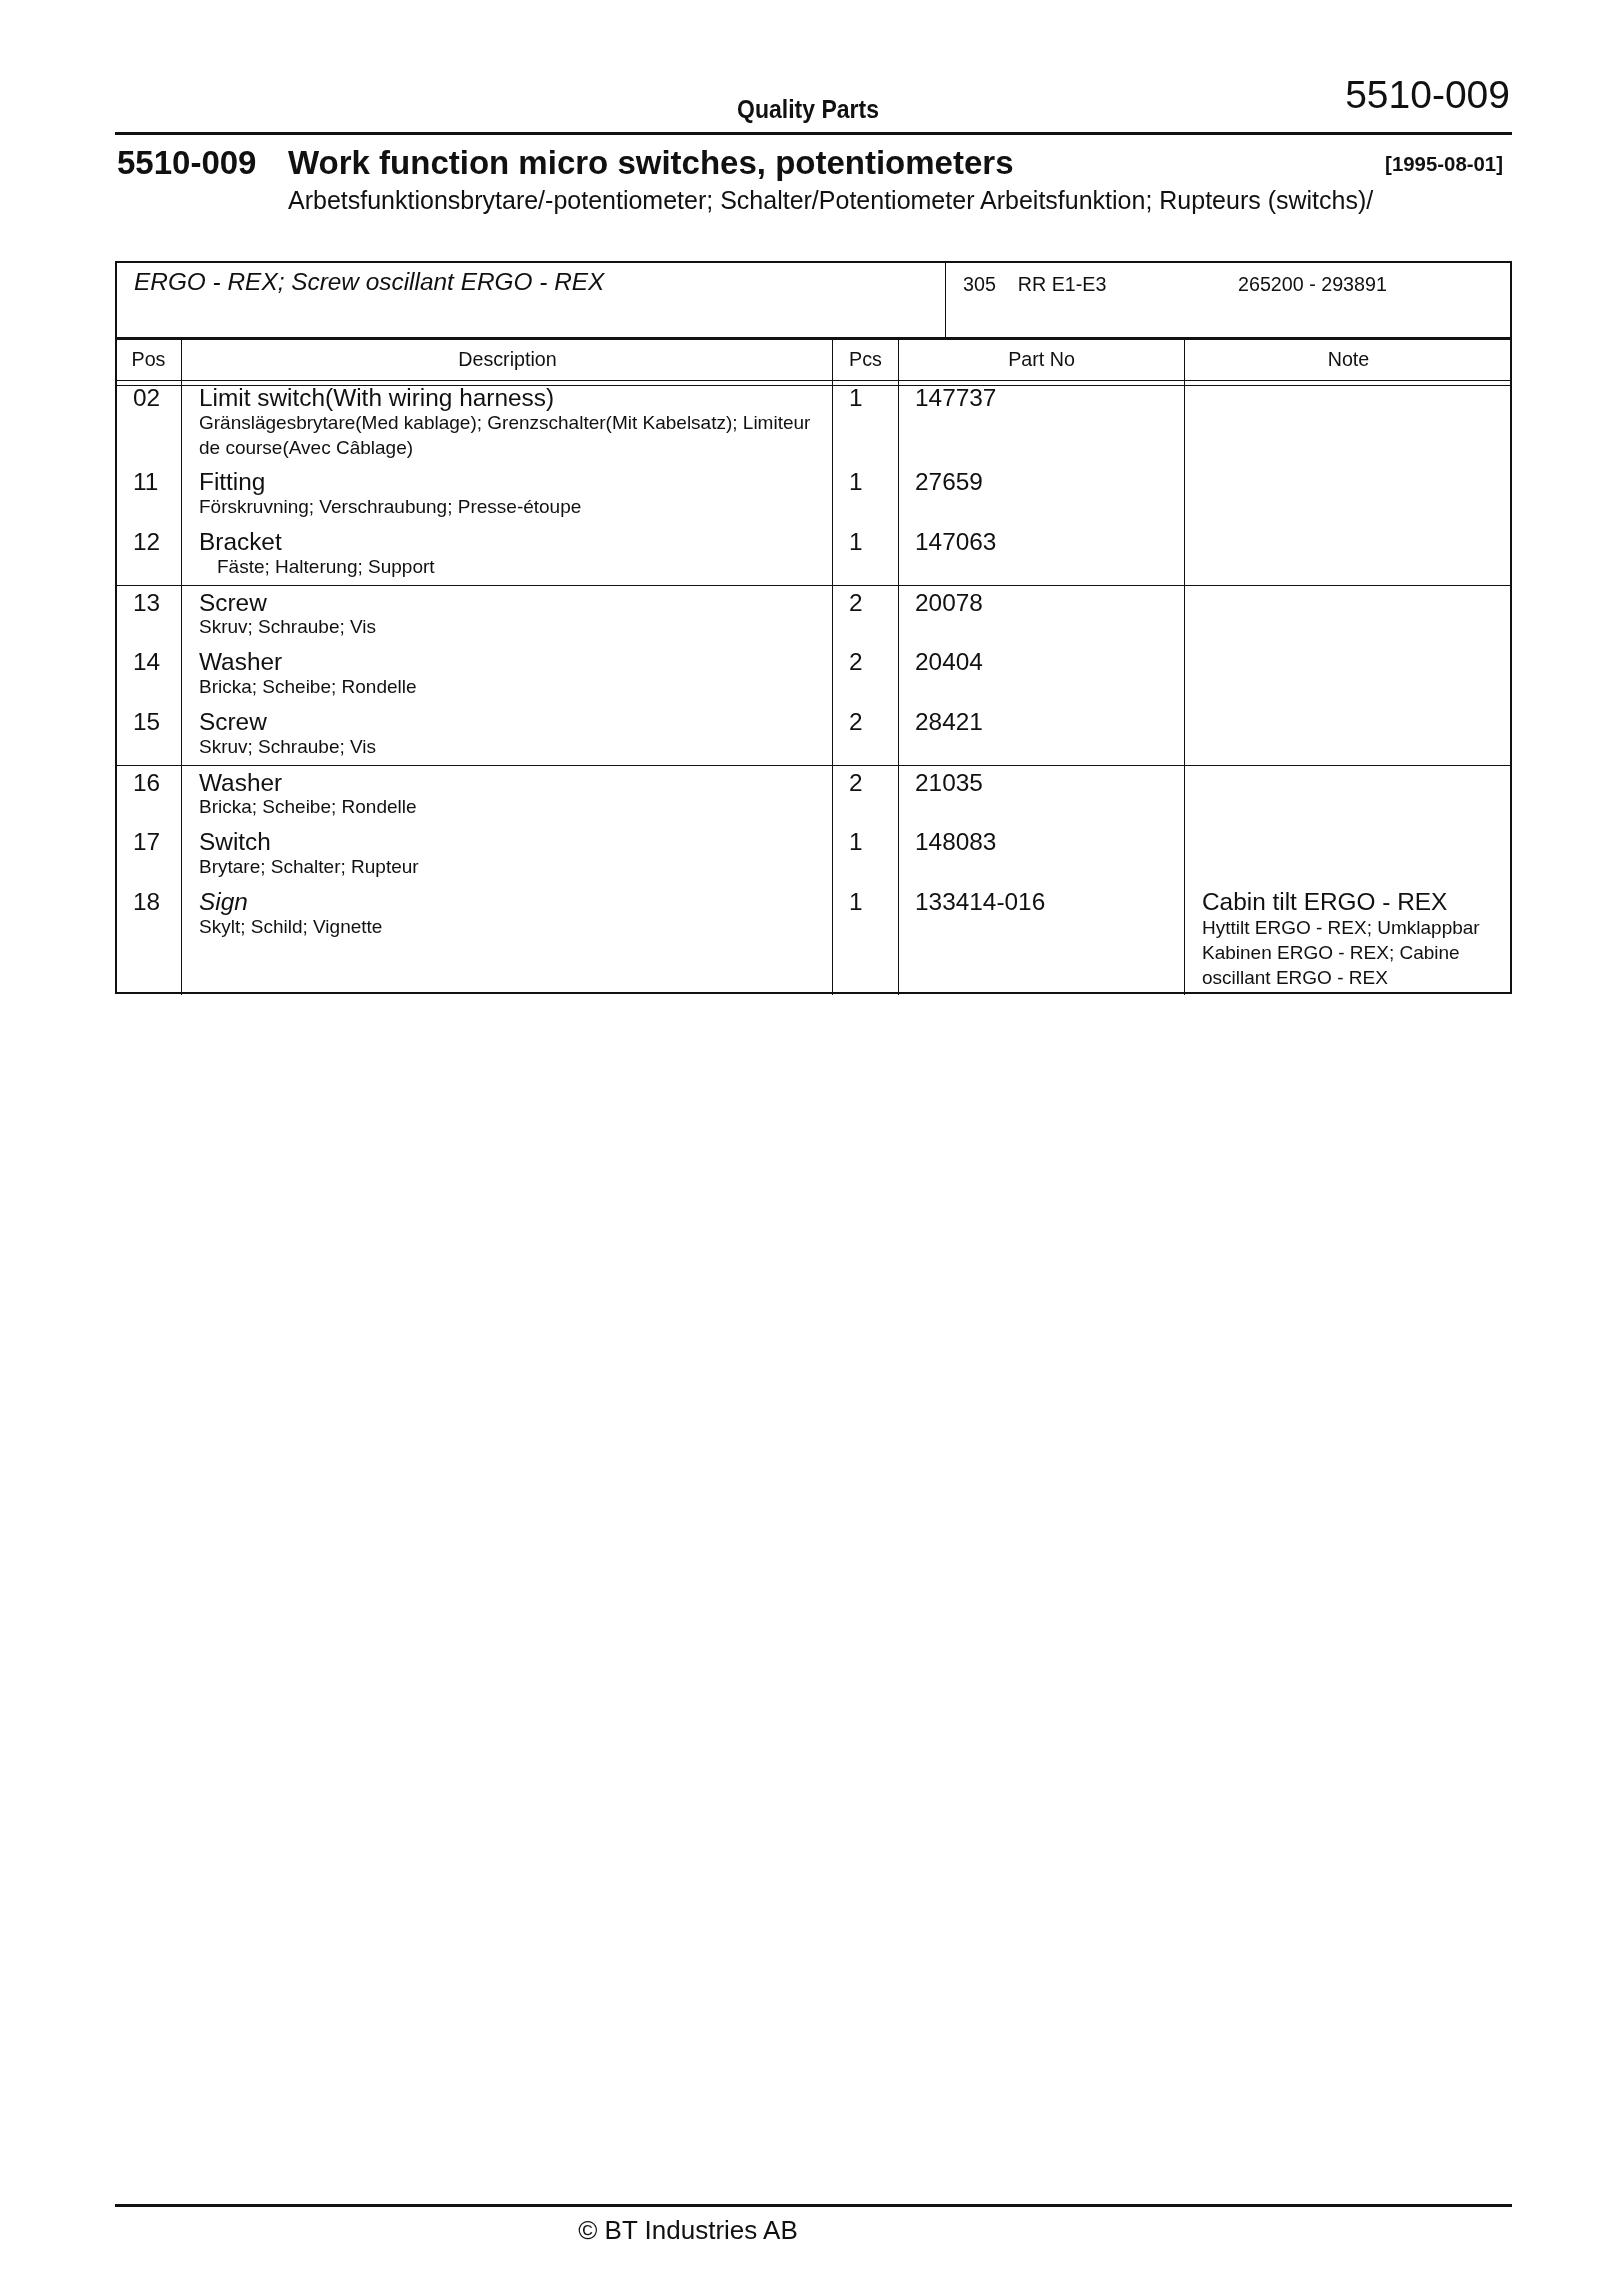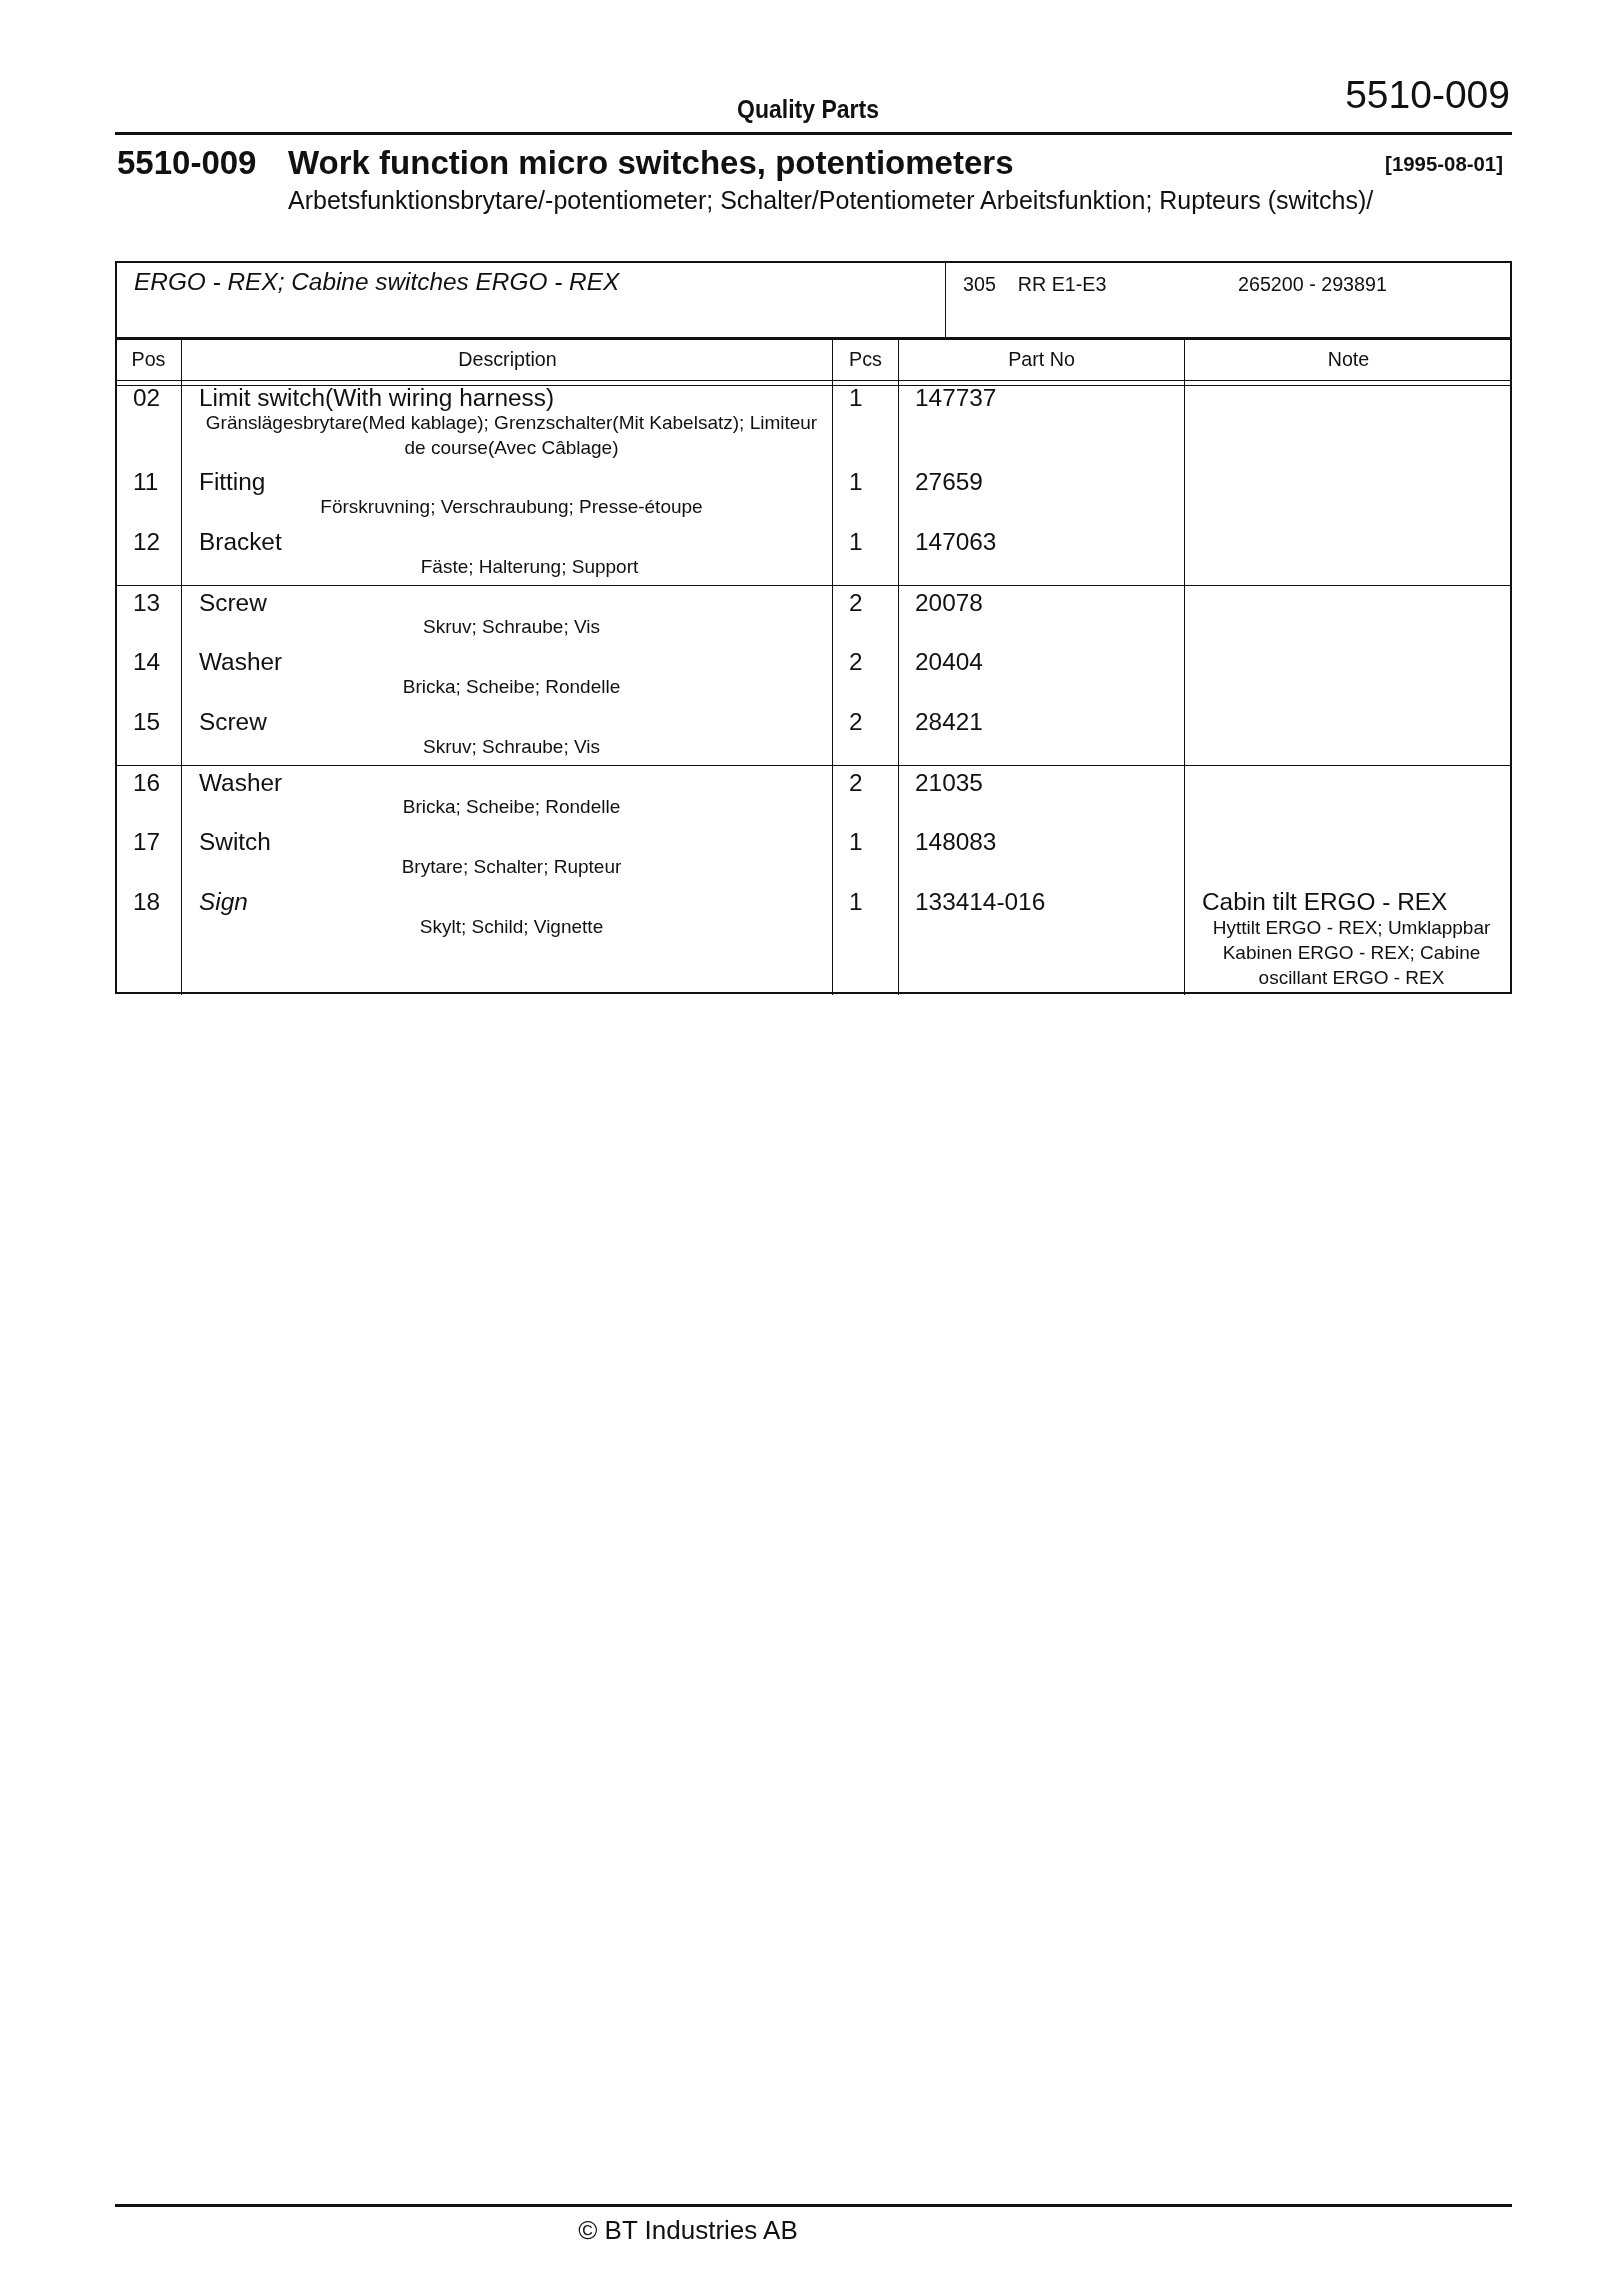--- a/index.html
+++ b/index.html
@@ -16,21 +16,21 @@
   #box { left:115px; top:261px; width:1397px; height:733px; border:2px solid #111; box-sizing:border-box; }
   .vline { position:absolute; width:1.4px; background:#111; }
   .hline { position:absolute; height:1.4px; background:#111; left:115px; width:1397px; }
   .hline.thick { height:2.7px; }
 
   #model { left:134px; top:270px; width:801px; font-size:24.4px; font-style:italic; line-height:24.4px; }
   #model-code { left:963px; top:273px; font-size:19.7px; }
   #model-range { left:1238px; top:273px; font-size:19.7px; }
 
   .colhead { position:absolute; top:348px; font-size:19.7px; text-align:center; }
-  .cell { position:absolute;text-align:center; }
+  .cell { position:absolute; }
   .pos { font-size:24.4px; left:133px; }
   .name { font-size:24.4px; left:199px; }
   .trans { font-size:19px; left:199px; width:625px; line-height:25px; }
   .pcs { font-size:24.4px; left:849px; }
   .partno { font-size:24.4px; left:915px; }
   .note-main { font-size:24.4px; left:1202px; }
   .note-trans { font-size:19px; left:1202px; width:299px; line-height:25px; }
 
   #foot-rule { left:115px; width:1397px; top:2204px; height:3.4px; background:#111; }
   #foot-text { left:0; width:1376px; top:2215px; text-align:center; font-size:26px; }
@@ -48,21 +48,21 @@
 <div class="abs" id="subtitle">
   <div>Arbetsfunktionsbrytare/-potentiometer; Schalter/Potentiometer Arbeitsfunktion; Rupteurs (switchs)/</div>
 </div>
 
 <div class="abs" id="box"></div>
 
 <div class="vline" style="left:945px; top:261px; height:77px;"></div>
 <div class="hline thick" style="top:337px;"></div>
 
 <div class="abs" id="model">
-  <div>ERGO - REX; Cabine switches  ERGO - REX</div>
+  <div>ERGO - REX; Screw oscillant  ERGO - REX</div>
 </div>
 <div class="abs" id="model-code" style="white-space:pre;">305    RR E1-E3</div>
 <div class="abs" id="model-range">265200 - 293891</div>
 
 <div class="colhead" style="left:115px; width:67px;">Pos</div>
 <div class="colhead" style="left:182px; width:651px;">Description</div>
 <div class="colhead" style="left:833px; width:65px;">Pcs</div>
 <div class="colhead" style="left:898px; width:287px;">Part No</div>
 <div class="colhead" style="left:1185px; width:327px;">Note</div>
 

